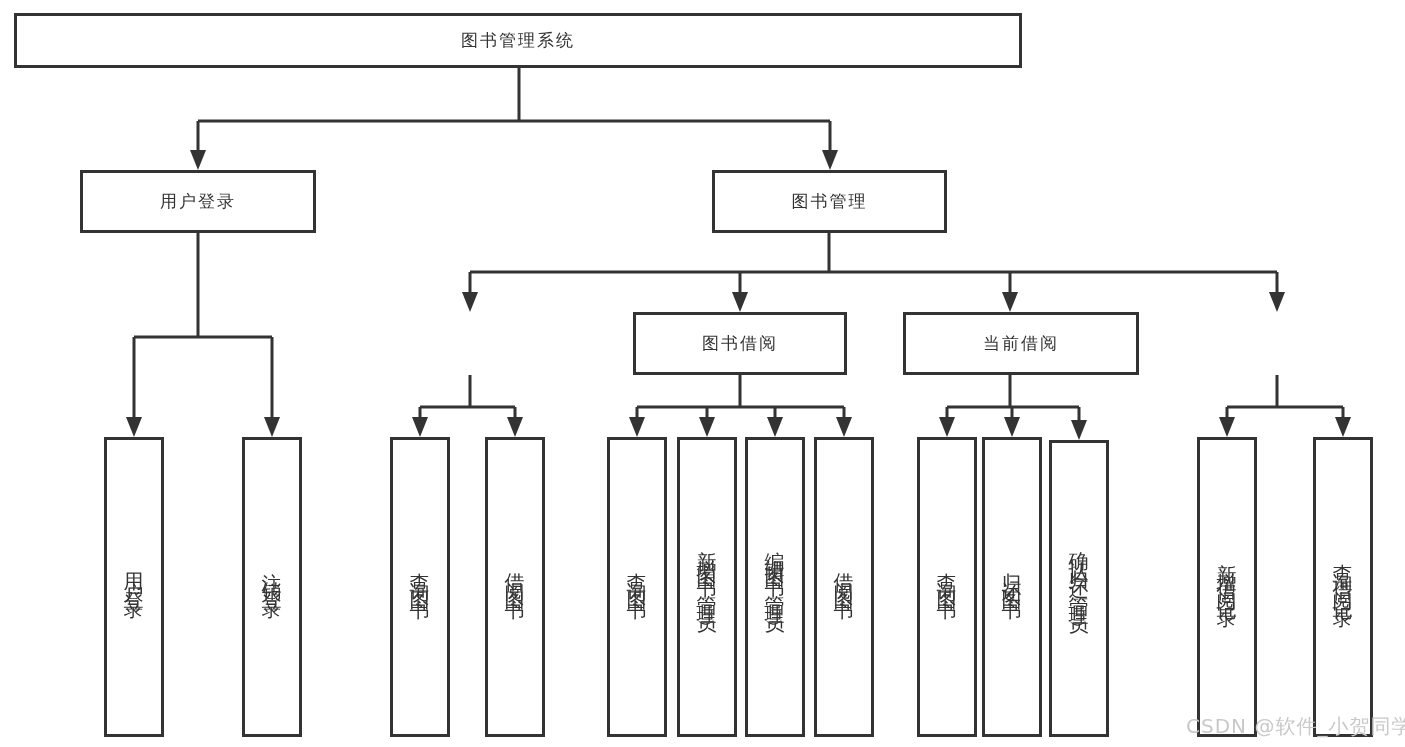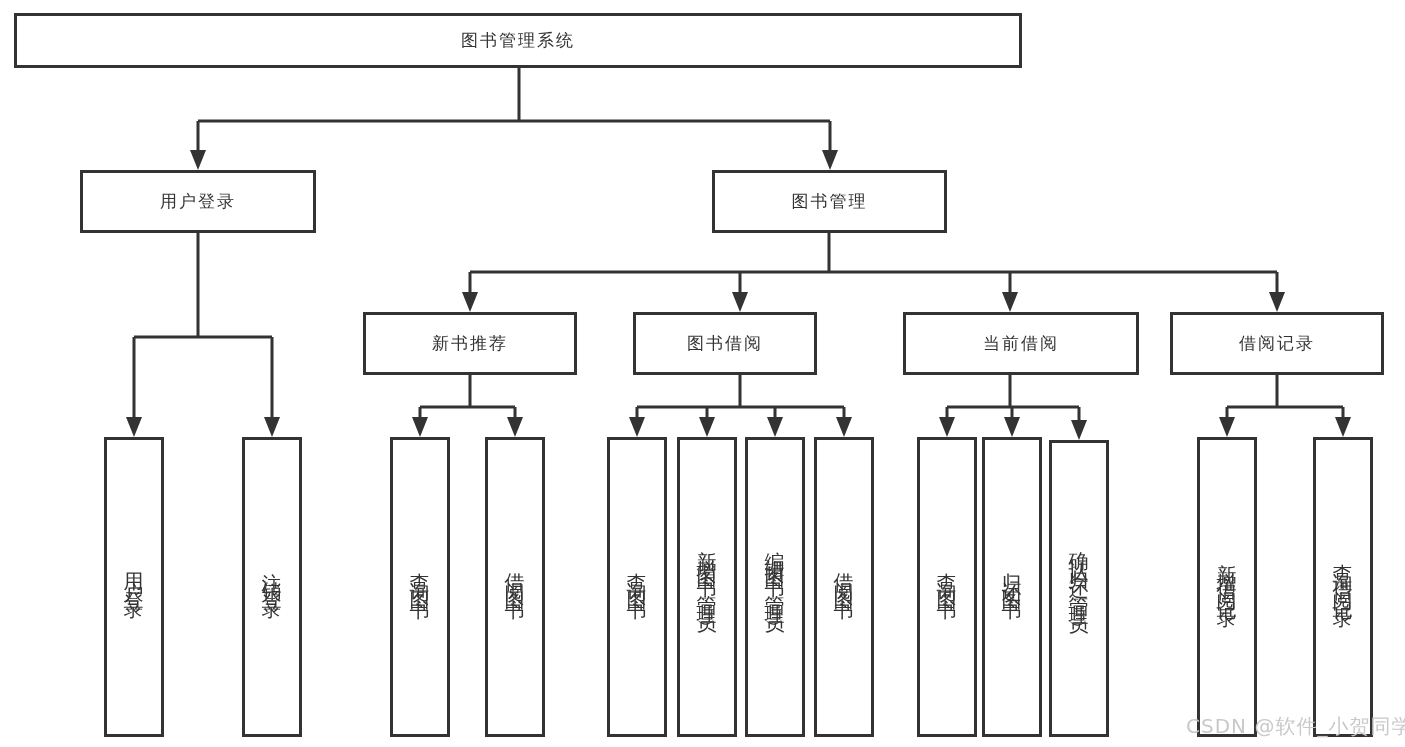--- a/index.html
+++ b/index.html
@@ -77,31 +77,25 @@
     <span>图书管理系统</span>
   </div>
 
   <div class="node" style="left:80px;top:170px;width:236px;height:63px;">
     <span>用户登录</span>
   </div>
   <div class="node" style="left:712px;top:170px;width:235px;height:63px;font-family:Liberation Serif, serif;">
     <span>图书管理</span>
   </div>
 
-  <div class="node" style="left:363px;top:312px;width:214px;height:63px;">
-    <span>新书推荐</span>
-  </div>
-  <div class="node" style="left:633px;top:312px;width:184px;height:63px;">
+  <div class="node" style="left:633px;top:312px;width:214px;height:63px;">
     <span>图书借阅</span>
   </div>
   <div class="node" style="left:903px;top:312px;width:236px;height:63px;">
     <span>当前借阅</span>
-  </div>
-  <div class="node" style="left:1170px;top:312px;width:214px;height:63px;">
-    <span>借阅记录</span>
   </div>
 
   <div class="node leaf" style="left:104px;top:437px;width:60px;height:300px;">
     <span class="vtxt">用户登录</span>
   </div>
   <div class="node leaf" style="left:242px;top:437px;width:60px;height:300px;">
     <span class="vtxt">注销登录</span>
   </div>
 
   <div class="node leaf" style="left:390px;top:437px;width:60px;height:300px;">

